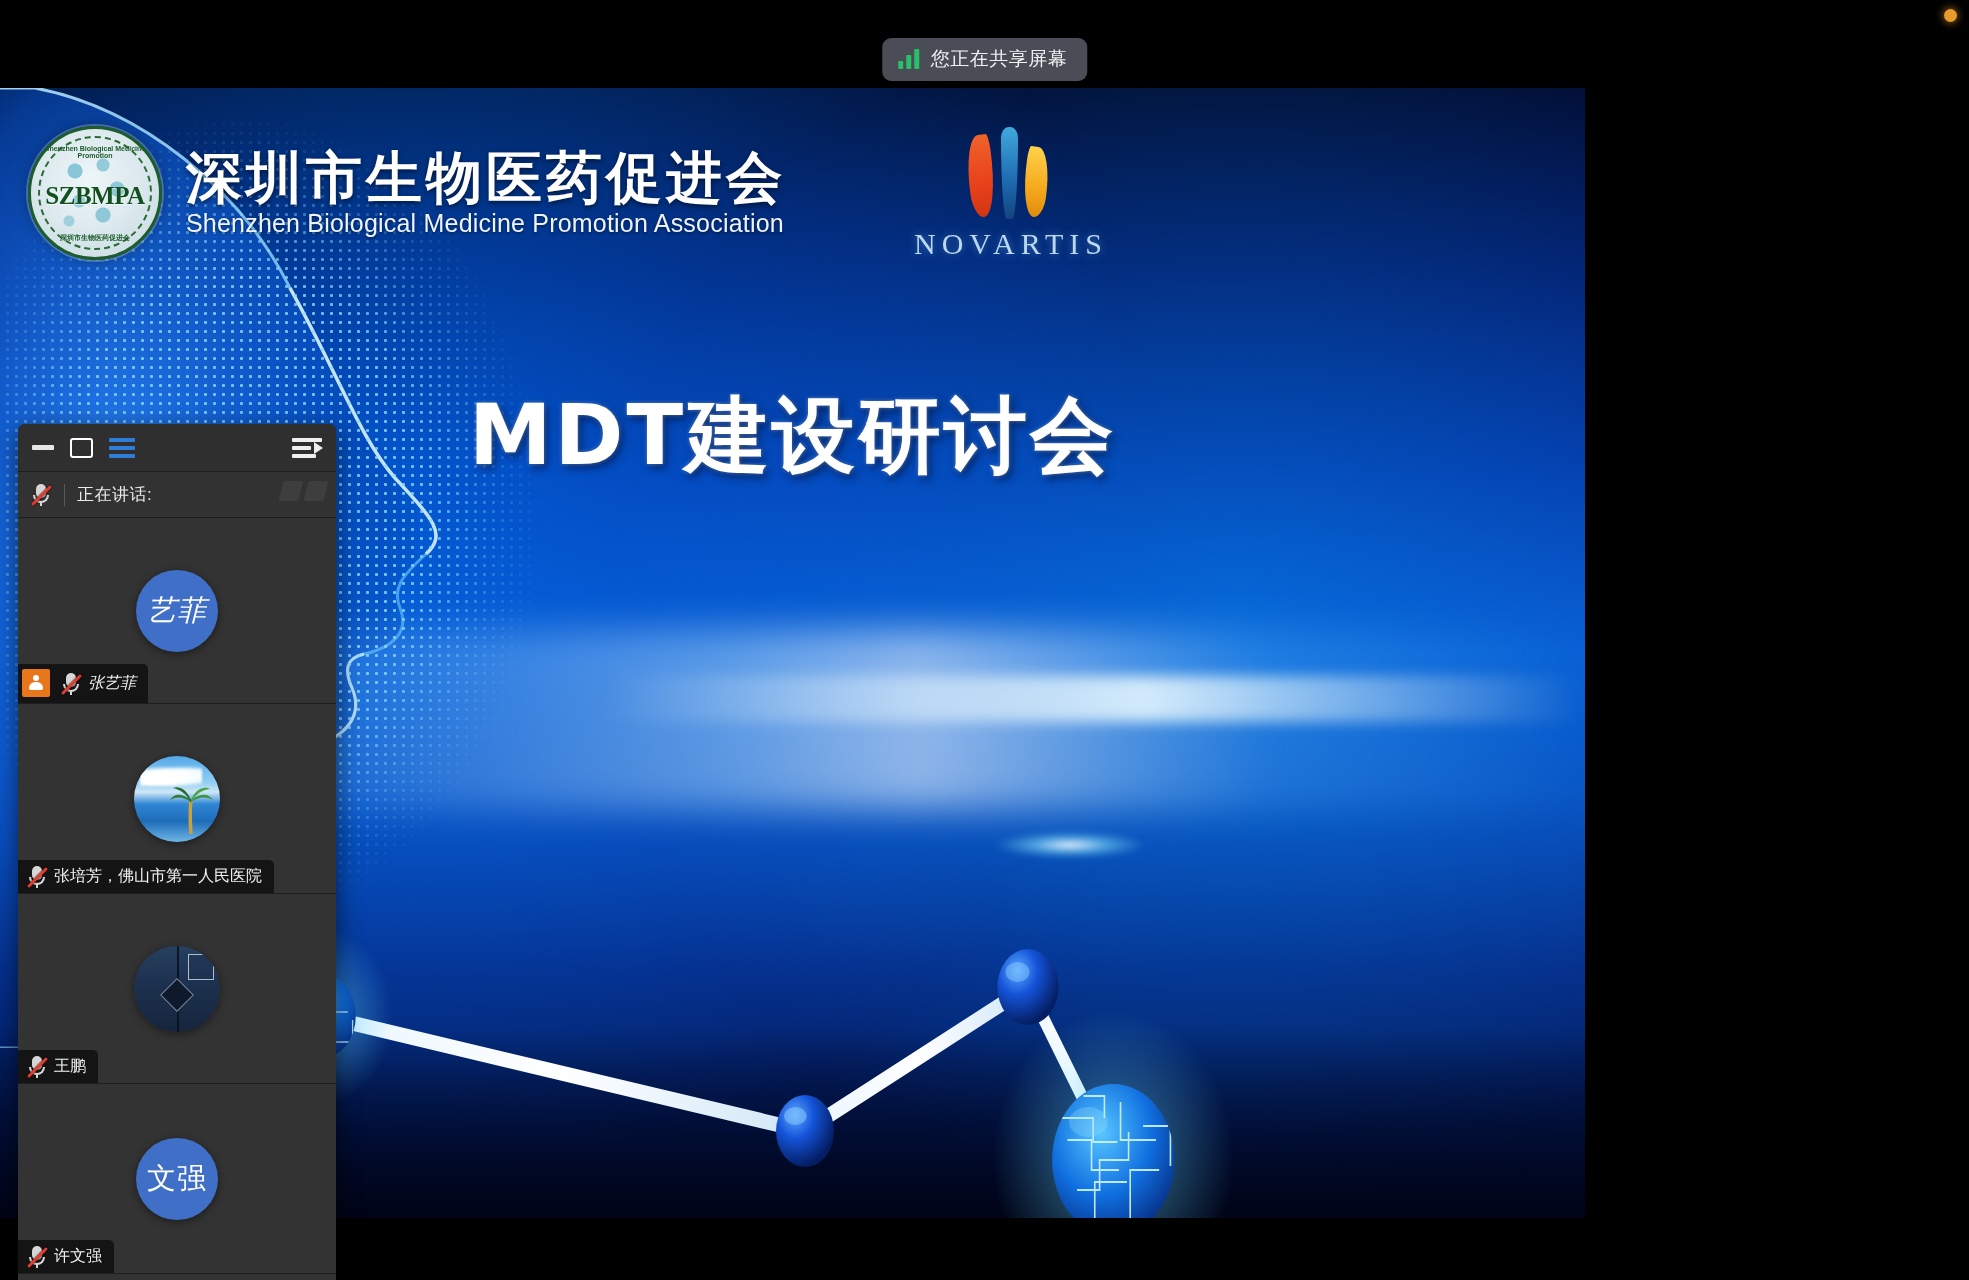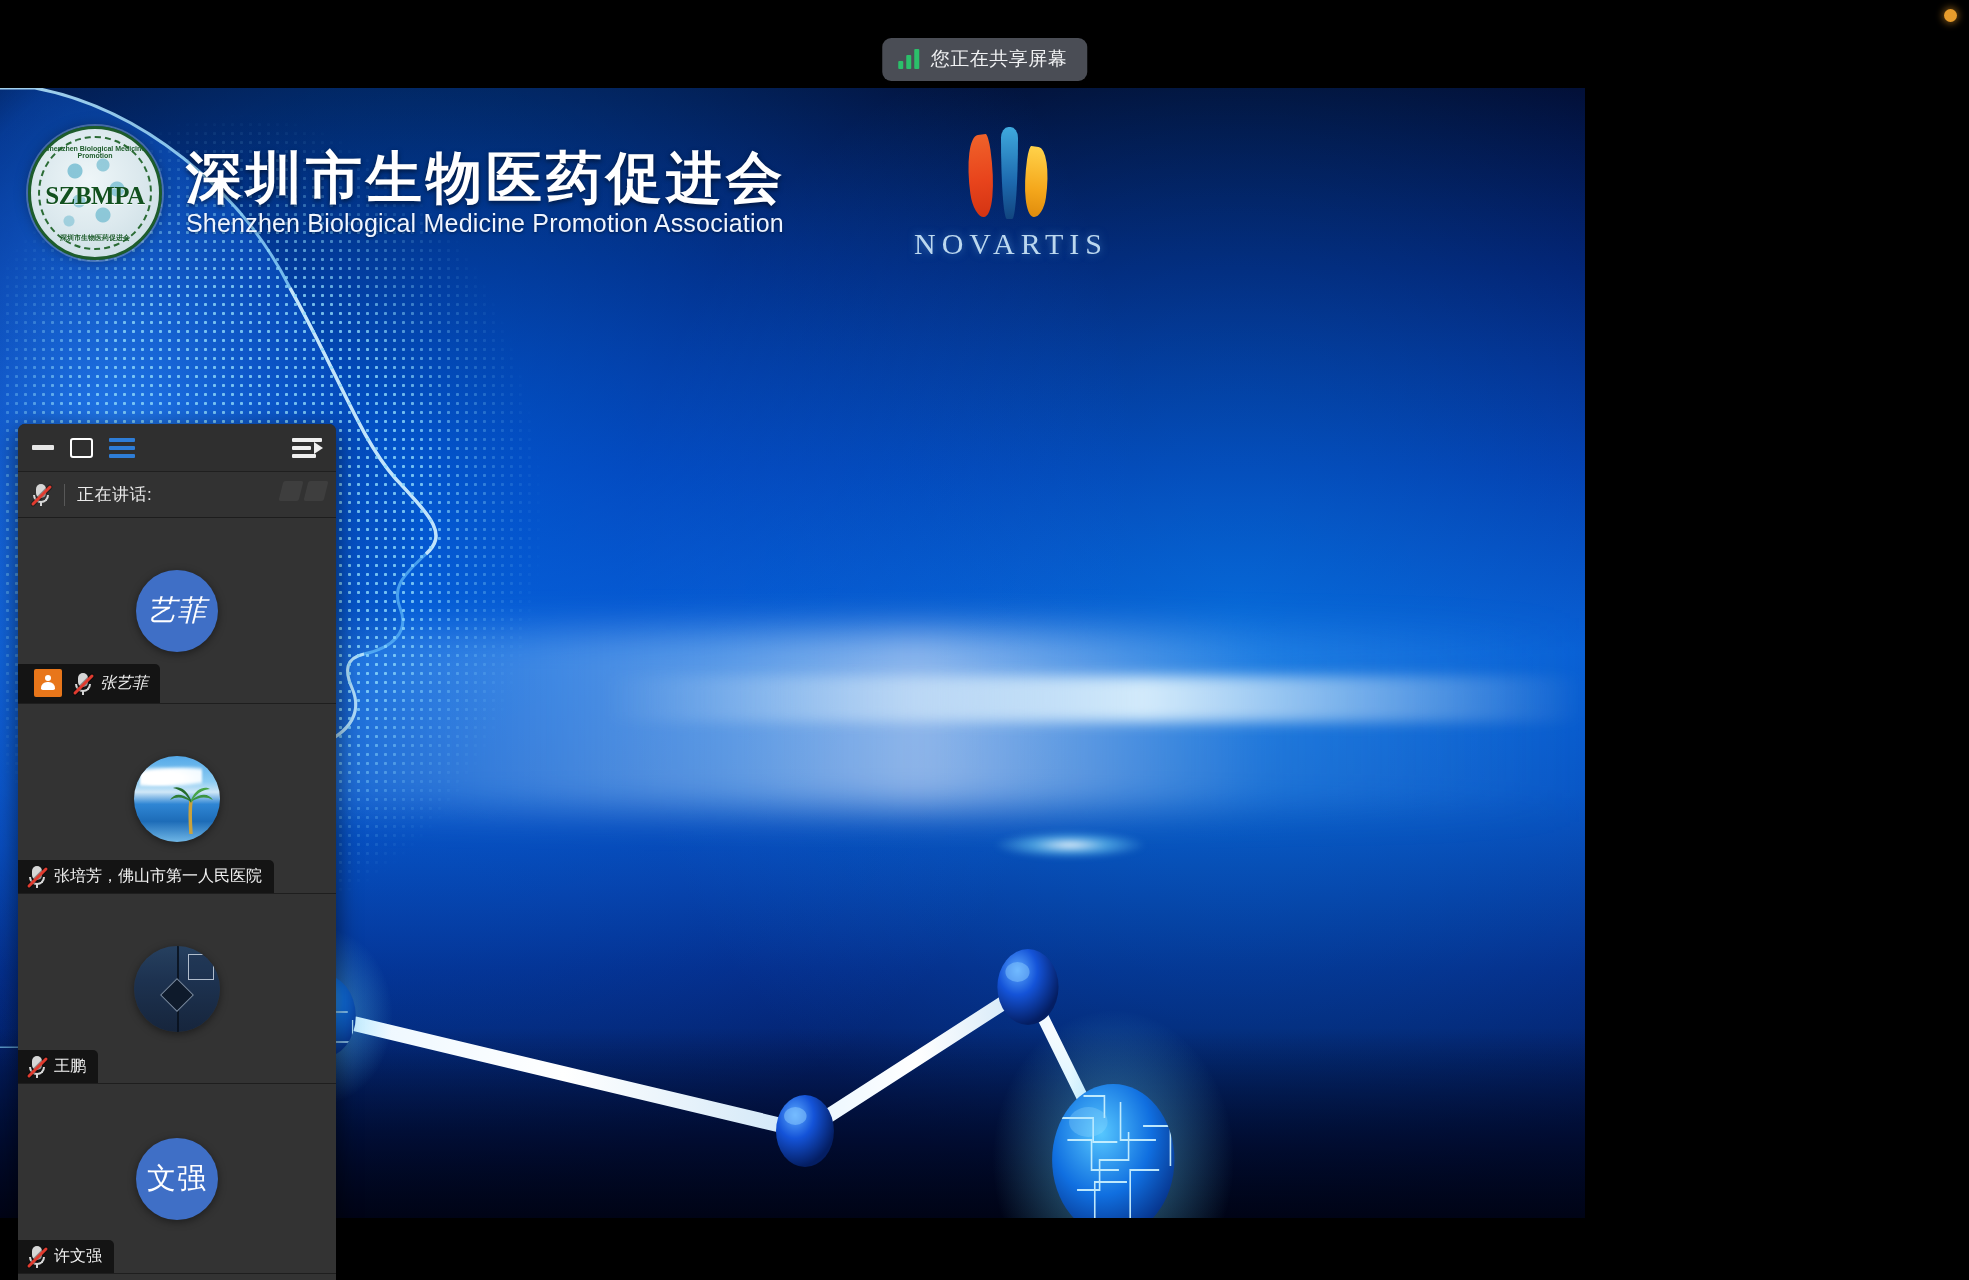--- a/index.html
+++ b/index.html
@@ -354,21 +354,21 @@
   }
   .host-badge .person{ position:relative; width:16px; height:16px; }
   .host-badge .person .head{
     position:absolute; left:5px; top:0; width:6px; height:6px;
     border-radius:50%; background:#ffffff;
   }
   .host-badge .person .torso{
     position:absolute; left:1px; top:7px; width:14px; height:8px;
     border-radius:7px 7px 2px 2px; background:#ffffff;
   }
-  .name-tag.with-badge{ padding-left:16px; }
+  .name-tag.with-badge{ padding-left:4px; }
   .tile .mic{ width:20px; height:22px; }
 </style>
 </head>
 <body>
 
 <div id="screen">
 
   <div id="share-banner">
     <span class="bars">
       <i></i>
@@ -430,20 +430,21 @@
         <div class="flame">
           <span class="f-left"></span>
             <span class="f-mid"></span>
             <span class="f-right"></span>
         </div>
         <div class="wordmark">NOVARTIS</div>
       </div>
     </div>
 
     <div id="title-block">
+      <div class="line line2">MDT建设研讨会</div>
     </div>
 
     <div id="flare"></div>
 
     <div id="network">
       <svg viewBox="0 0 1969 440" preserveAspectRatio="none">
         <defs>
           <linearGradient id="rod" x1="0" y1="0" x2="1" y2="0">
             <stop offset="0%" stop-color="#e9f6ff"></stop>
             <stop offset="50%" stop-color="#ffffff"></stop>

